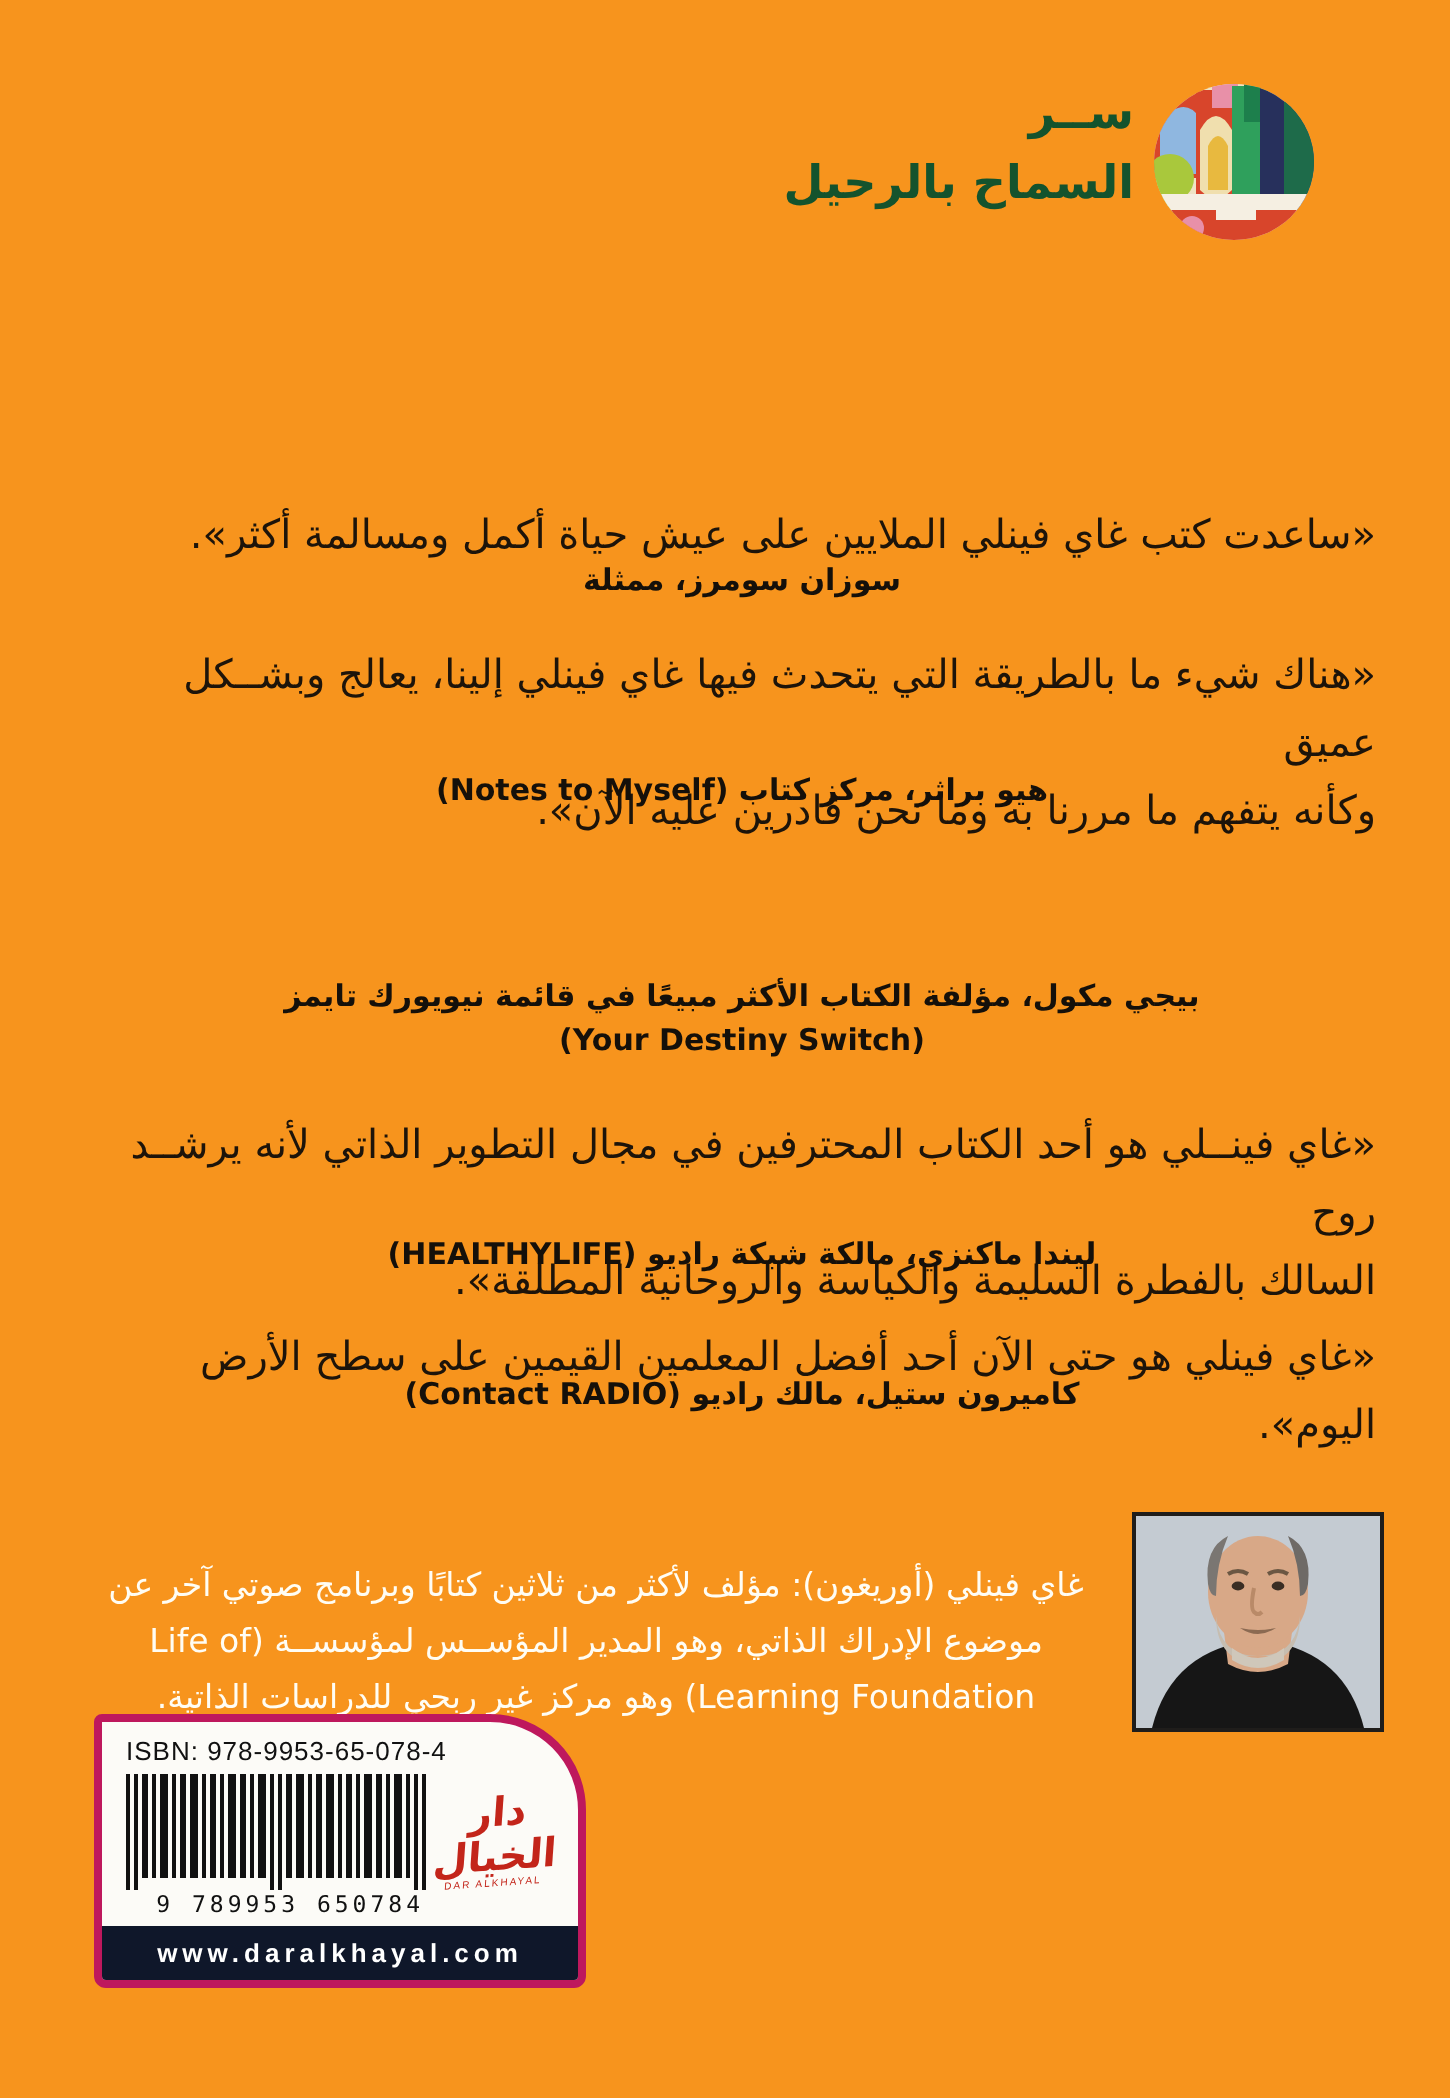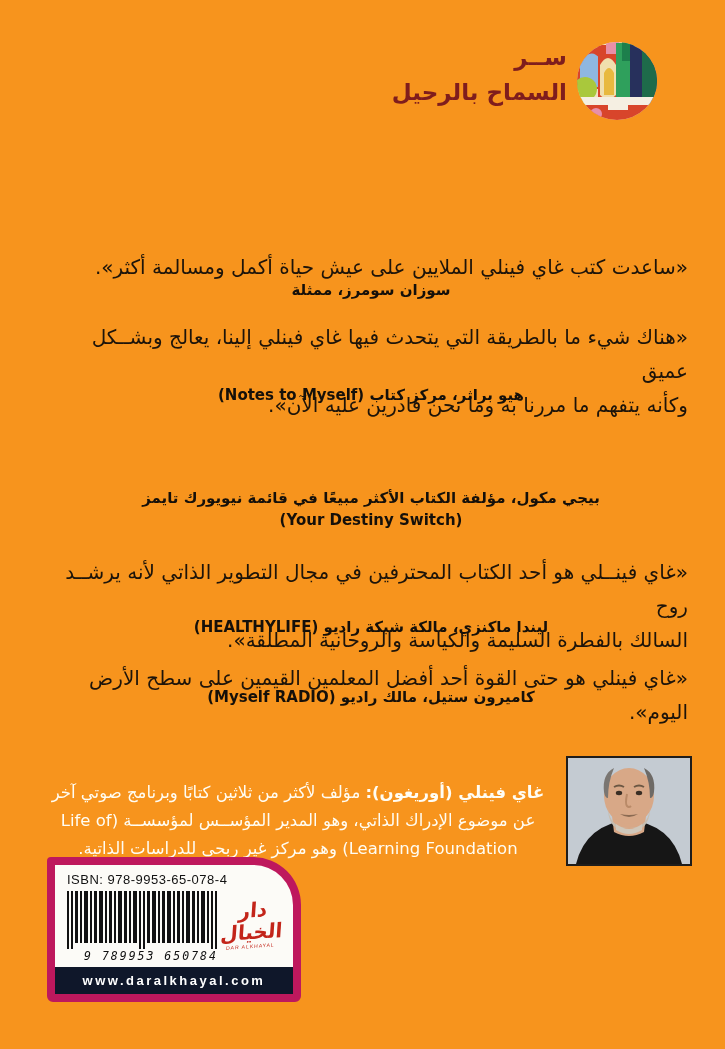--- a/index.html
+++ b/index.html
@@ -8,21 +8,21 @@
     width:725px;height:1049px;
     background:#F7941D;
     overflow:hidden;
     font-family:"DejaVu Sans",sans-serif;
   }
   
   .brand-logo{position:absolute;left:576px;top:41px;width:82px;height:80px;}
   .brand-title{
     position:absolute;right:158px;top:40px;
     direction:rtl;text-align:right;
-    font-size:23px;font-weight:bold;color:#7f1d1d;
+    font-size:23px;font-weight:bold;color:#14532d;
     line-height:35px;white-space:pre-line;
   }
   
   .intro{
     position:absolute;left:37px;top:129px;width:652px;
     direction:rtl;text-align:center;
     color:#FFFDF4;font-size:19.5px;line-height:31px;
     white-space:pre-line;
   }
   
@@ -44,43 +44,43 @@
   .q2{top:309px}.a2{top:384px}
   .q3{top:415px}.a3{top:487px}
   .q4{top:544px}.a4{top:616px}
   .q5{top:650px}.a5{top:686px}
   
   .bio{
     position:absolute;left:42px;top:762px;width:512px;
     direction:rtl;text-align:center;
     color:#FFFDF4;font-size:16.5px;line-height:28px;
   }
-  .bio b{font-weight:bold;}
+  .bio b{font-weight:normal;}
   .photo{
     position:absolute;left:566px;top:756px;width:122px;height:106px;
     border:2px solid #1f1d1b;background:#C9CFD6;box-sizing:content-box;
   }
   .photo svg{display:block;}
   
   .isbn-unit{
     position:absolute;left:47px;top:857px;width:238px;
-    border:8px solid #be185d;
+    border:4px solid #be185d;
     border-radius:4px 48px 6px 6px;
     overflow:hidden;background:#FCFBF7;
   }
   .isbn-box{position:relative;height:102px;padding:7px 10px 0 12px;box-sizing:border-box;}
   .isbn-label{
     font-family:"Liberation Sans",sans-serif;
     font-size:13px;color:#111;letter-spacing:.5px;
   }
   .barcode{position:absolute;left:12px;top:26px;}
   .barcode-digits{
-    position:absolute;left:16px;top:84px;width:160px;
+    position:absolute;left:1px;top:84px;width:160px;
     font-family:"DejaVu Sans Mono",monospace;
-    font-size:11.5px;color:#111;letter-spacing:2px;text-align:center;font-style:italic;
+    font-size:11.5px;color:#111;letter-spacing:2px;text-align:right;
   }
   .pub-logo{
     position:absolute;right:10px;top:34px;width:62px;
     text-align:center;color:#C3251A;
     transform:rotate(-4deg) skewX(-8deg);
   }
   .pub-logo .cal{font-size:20px;font-weight:bold;line-height:22px;direction:rtl;}
   .pub-logo .sub{font-family:"Liberation Sans",sans-serif;font-size:5px;letter-spacing:1px;line-height:6px;}
   .site-bar{
     height:27px;background:#0f172a;
@@ -133,22 +133,22 @@
 وكأنه يتفهم ما مررنا به وما نحن قادرين عليه الآن».</div>
   <div class="attr a2">هيو براثر، مركز كتاب (Notes to Myself)</div>
 
   <div class="attr a3">بيجي مكول، مؤلفة الكتاب الأكثر مبيعًا في قائمة نيويورك تايمز
 (Your Destiny Switch)</div>
 
   <div class="quote q4">«غاي فينــلي هو أحد الكتاب المحترفين في مجال التطوير الذاتي لأنه يرشــد روح
 السالك بالفطرة السليمة والكياسة والروحانية المطلقة».</div>
   <div class="attr a4">ليندا ماكنزي، مالكة شبكة راديو (HEALTHYLIFE)</div>
 
-  <div class="quote q5">«غاي فينلي هو حتى القوة أحد أفضل المعلمين القيمين على سطح الأرض اليوم».</div>
-  <div class="attr a5">كاميرون ستيل، مالك راديو (Myself RADIO)</div>
+  <div class="quote q5">«غاي فينلي هو حتى الآن أحد أفضل المعلمين القيمين على سطح الأرض اليوم».</div>
+  <div class="attr a5">كاميرون ستيل، مالك راديو (Contact RADIO)</div>
 
   <p class="bio"><b>غاي فينلي (أوريغون):</b> <span>مؤلف لأكثر من ثلاثين كتابًا وبرنامج صوتي آخر عن موضوع الإدراك الذاتي، وهو المدير المؤســس لمؤسســة (Life of Learning Foundation) وهو مركز غير ربحي للدراسات الذاتية.</span></p>
 
   <div class="photo">
     <svg width="122" height="106" viewBox="0 0 122 106">
       <rect width="122" height="106" fill="#C9CFD6"></rect>
       <rect width="122" height="106" fill="#B9C2CC" opacity="0.35"></rect>
       <path d="M8 106 Q18 66 61 62 Q104 66 114 106 Z" fill="#161616"></path>
       <path d="M44 58 L78 58 L76 74 Q61 82 46 74 Z" fill="#D8A887"></path>
       <ellipse cx="61" cy="38" rx="25" ry="28" fill="#D8A887"></ellipse>

